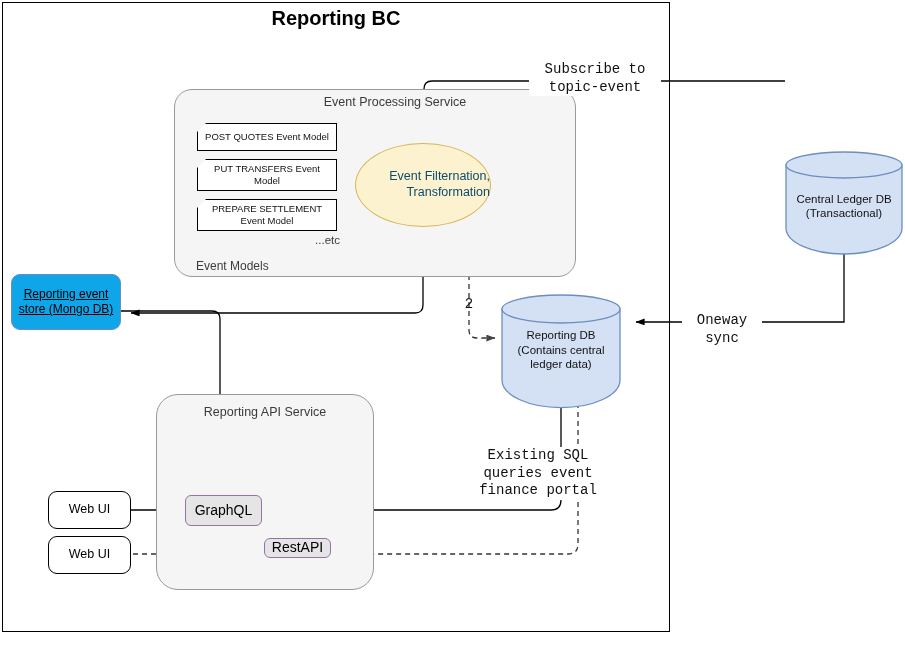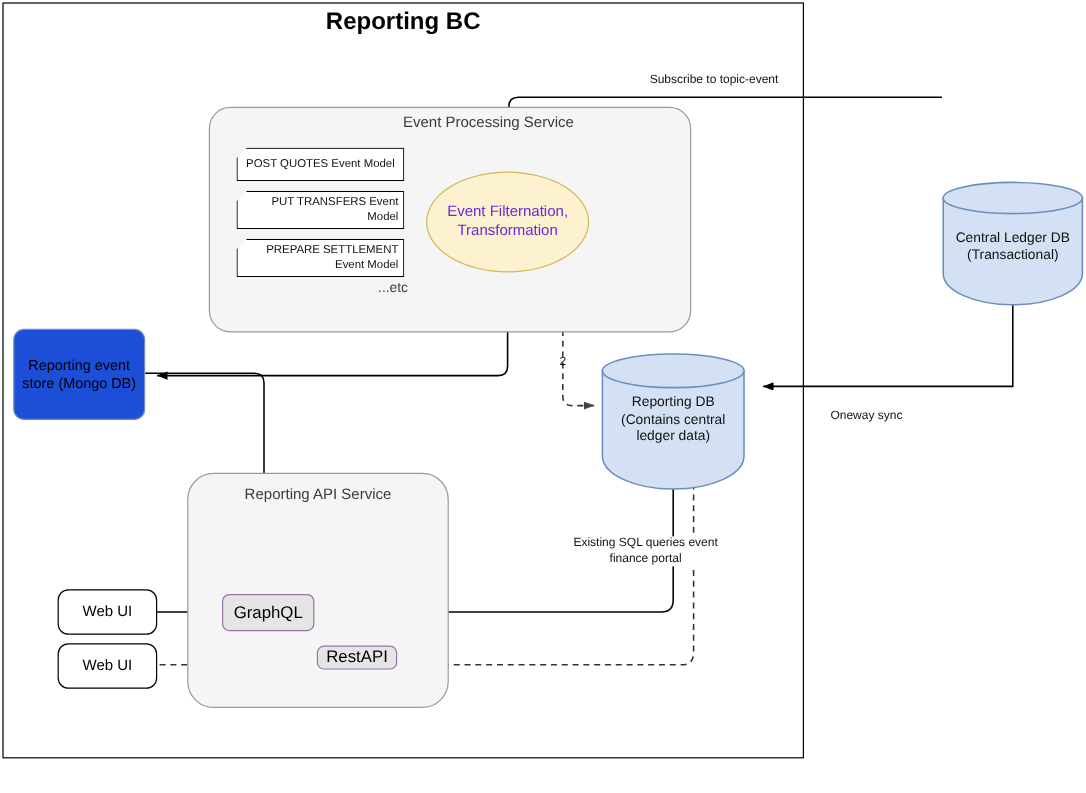--- a/index.html
+++ b/index.html
@@ -8,63 +8,63 @@
   #canvas{position:absolute;inset:0;width:905px;height:661px;}
   svg.layer{position:absolute;left:0;top:0;width:905px;height:661px;pointer-events:none;}
   .node{position:absolute;box-sizing:border-box;display:flex;align-items:center;
         justify-content:center;text-align:center;line-height:1.25;}
   
   #bc-frame{left:2px;top:2px;width:668px;height:630px;border:1.4px solid #000;background:transparent;}
   #bc-title{left:2px;top:6px;width:668px;height:26px;font-size:20px;font-weight:bold;
             align-items:flex-start;justify-content:center;}
   #eps-frame{left:174px;top:89px;width:402px;height:188px;border:1.3px solid #9a9a9a;
              background:#f5f5f5;border-radius:18px;}
-  #eps-title{left:182px;top:95px;width:450px;height:20px;font-size:12.5px;color:#3b3b3b;
+  #eps-title{left:170px;top:95px;width:450px;height:20px;font-size:12.5px;color:#3b3b3b;
              align-items:flex-start;justify-content:center;}
   #eps-models-label{left:196px;top:257px;width:150px;height:18px;font-size:12px;color:#3b3b3b;
                     justify-content:flex-start;}
   #eps-etc{left:250px;top:232px;width:90px;height:16px;font-size:11.5px;color:#3b3b3b;
            justify-content:flex-end;}
   #api-frame{left:156px;top:394px;width:218px;height:196px;border:1.3px solid #9a9a9a;
              background:#f5f5f5;border-radius:22px;}
   #api-title{left:156px;top:405px;width:218px;height:20px;font-size:12.5px;color:#3b3b3b;
              align-items:flex-start;justify-content:center;}
   
   .evt{width:140px;height:28px;background:#ffffff;border:1.3px solid #000;font-size:9.5px;
        color:#111;padding:0 4px;
-       clip-path:polygon(9px 0,100% 0,100% 100%,0 100%,0 9px);text-align:right;}
+       clip-path:polygon(9px 0,100% 0,100% 100%,0 100%,0 9px);}
   #evt0{left:197px;top:123px;}
   #evt1{left:197px;top:159px;height:32px;}
   #evt2{left:197px;top:199px;height:32px;}
   
   #ellipse{left:355px;top:143px;width:136px;height:84px;background:#fdf2d0;
-           border:1.3px solid #d6b656;border-radius:50%;font-size:12.5px;color:#6d28d9;}
+           border:1.3px solid #d6b656;border-radius:50%;font-size:12.5px;color:#0c4a6e;text-align:right;}
   
   #kafka{left:785px;top:50px;width:118px;height:62px;background:#d5e8d4;
          border:1.3px solid #82b366;border-radius:9px;font-size:12.5px;}
   
-  #mongo{left:11px;top:274px;width:110px;height:76px;background:#1d4ed8;
-         border:1.3px solid #6c8ebf;border-radius:9px;font-size:12px;}
+  #mongo{left:11px;top:274px;width:110px;height:56px;background:#0ea5e9;
+         border:1.3px solid #6c8ebf;border-radius:9px;font-size:12px;text-decoration:underline;}
   
   .webui{width:83px;height:38px;background:#fff;border:1.3px solid #000;border-radius:9px;
          font-size:12.5px;margin-left:24px;}
   #webui0{left:24px;top:491px;}
   #webui1{left:24px;top:536px;}
   
   .apinode{background:#e5e5e5;border:1.3px solid #9673a6;border-radius:6px;font-size:14px;}
   #graphql{left:185px;top:495px;width:77px;height:31px;}
   #restapi{left:264px;top:538px;width:67px;height:20px;}
   
   #cl-label{left:786px;top:178px;width:116px;height:56px;font-size:11.5px;color:#111;}
   #rdb-label{left:503px;top:320px;width:116px;height:60px;font-size:11.5px;color:#111;}
   
-  .elabel{position:absolute;font-size:10px;color:#111;text-align:center;background:#fff;
-          line-height:1.25;}
+  .elabel{position:absolute;font-size:14px;color:#111;text-align:center;background:#fff;
+          line-height:1.25;font-family:Liberation Mono, monospace;}
   #lbl-sub{left:529px;top:61px;width:132px;}
-  #lbl-one{left:682px;top:312px;width:80px;margin-top:29px;}
+  #lbl-one{left:682px;top:312px;width:80px;}
   #lbl-sql{left:477px;top:447px;width:122px;}
   #lbl-2{left:462px;top:296px;width:14px;background:transparent;}
 </style>
 </head>
 <body>
 
 <div id="canvas">
 
   <svg class="layer">
     <defs>
@@ -103,20 +103,21 @@
       <ellipse cx="561" cy="309" rx="59" ry="14" fill="#d4e1f5" stroke="#6c8ebf" stroke-width="1.3"></ellipse>
     </g>
   </svg>
 
   <div class="node" id="bc-frame"></div>
   <div class="node" id="bc-title">Reporting BC</div>
 
   <div class="node" id="eps-frame"></div>
   <div class="node" id="eps-title">Event Processing Service</div>
   <div class="node" id="eps-etc">...etc</div>
+  <div class="node" id="eps-models-label">Event Models</div>
 
   <div class="node" id="api-frame"></div>
   <div class="node" id="api-title">Reporting API Service</div>
 
   <div class="node evt" id="evt0">POST QUOTES Event Model</div>
   <div class="node evt" id="evt1">PUT TRANSFERS Event Model</div>
   <div class="node evt" id="evt2">PREPARE SETTLEMENT Event Model</div>
 
   <div class="node" id="ellipse">Event Filternation, Transformation</div>
 

